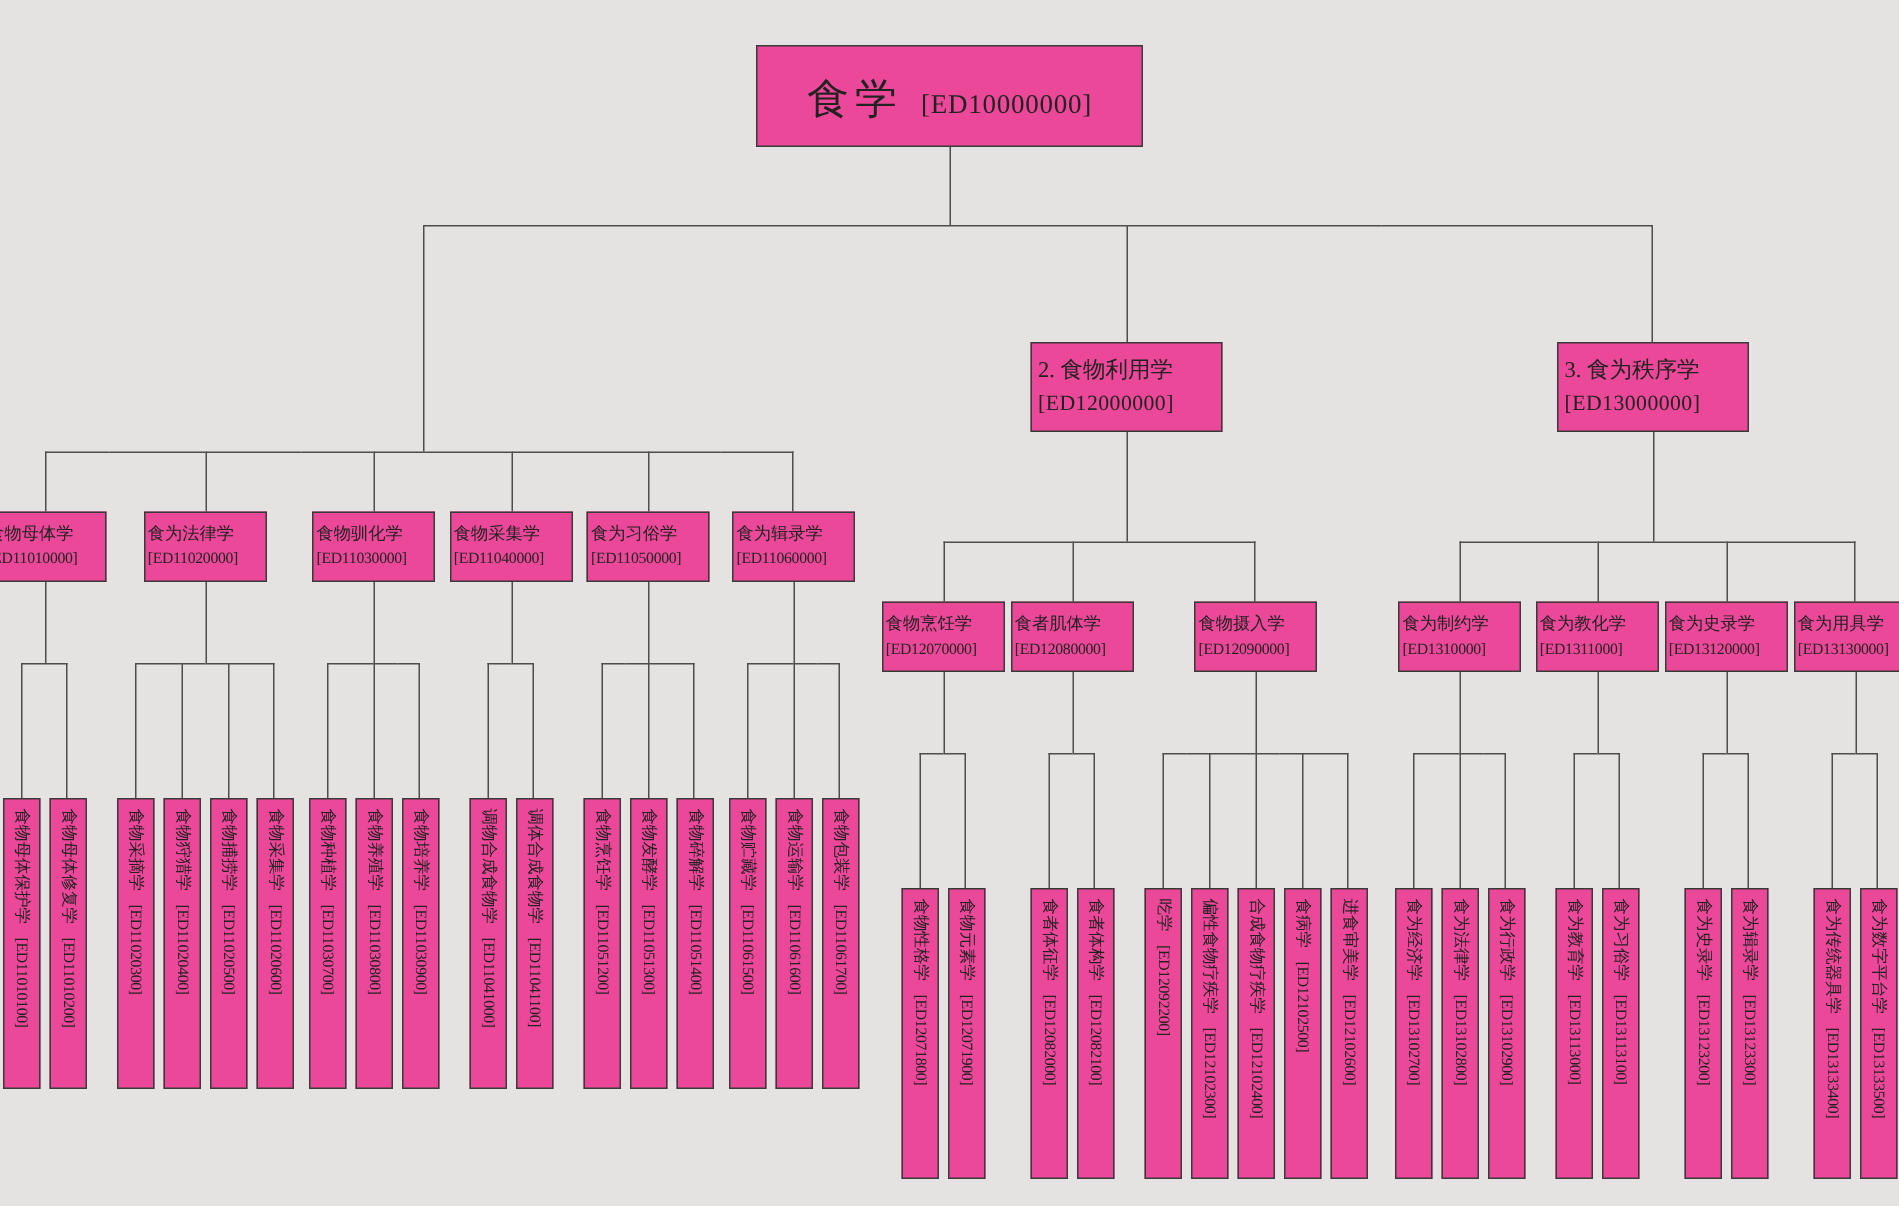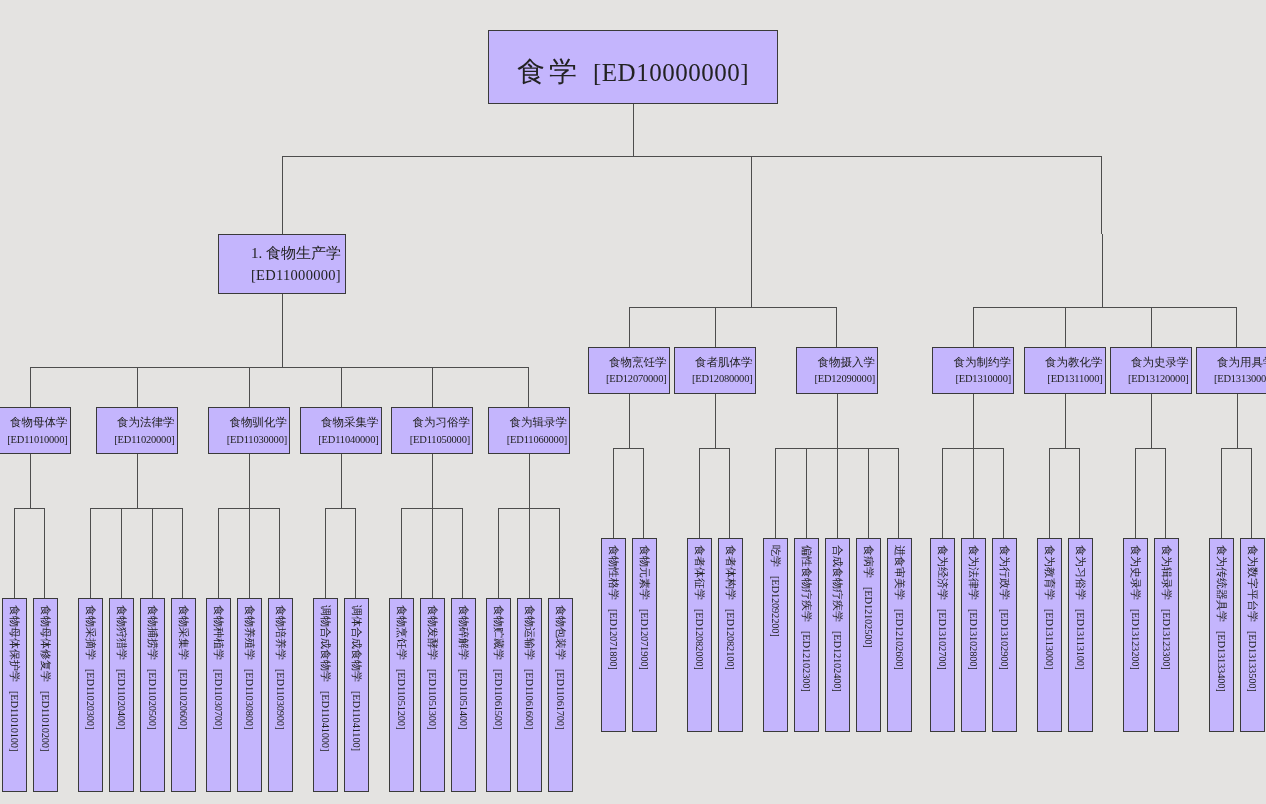--- a/index.html
+++ b/index.html
@@ -38,27 +38,27 @@
   ul.l2{padding-top:73px;} ul.l2::before{height:73px;}
   ul.l2 > li{padding-top:40px;} ul.l2 > li::before, ul.l2 > li::after{height:40px;}
   ul.l3{padding-top:54px;} ul.l3::before{height:54px;}
   ul.l3 > li{padding-top:90px;} ul.l3 > li::before, ul.l3 > li::after{height:90px;}
 
   .l1 > li{padding-left:4px;padding-right:4px;}
   .l2 > li{padding-left:2px;padding-right:2px;}
   .l3 > li{padding-left:3px;padding-right:3px;}
 
   
-  .node{background:#c4b5fd;border:1.6px solid #3a3a3a;text-align:right;box-sizing:content-box;}
+  .node{background:#ec4899;border:1.6px solid #3a3a3a;text-align:left;box-sizing:content-box;}
   .node.root{
     display:flex;align-items:baseline;justify-content:center;gap:12px;
     padding:12px 28px;min-width:200px;
   }
   .node.root .nname{font-size:28px;letter-spacing:4px;}
-  .node.root .ncode{font-size:25px;letter-spacing:.5px;margin-top:16px;}
+  .node.root .ncode{font-size:18px;letter-spacing:.5px;margin-top:16px;}
 
   .node.branch{width:118px;padding:7px 4px;line-height:1.5;}
   .node.branch .nname{display:block;font-size:15px;}
   .node.branch .ncode{display:block;font-size:14.5px;letter-spacing:.3px;}
 
   .node.mid{width:76px;padding:6px 2px;line-height:1.5;}
   .node.mid .nname{display:block;font-size:11.5px;}
   .node.mid .ncode{display:block;font-size:10.5px;letter-spacing:-.2px;}
 
   .node.leaf{
@@ -76,24 +76,20 @@
 
 <div class="chart">
   <ul class="tree">
       <li class="tnode">
         <div class="node root">
           <span class="nname">食学</span>
           <span class="ncode">[ED10000000]</span>
         </div>
         <ul class="lvl l1">
           <li class="tnode">
-            <div class="node branch">
-              <span class="nname">1. 食物生产学</span>
-              <span class="ncode">[ED11000000]</span>
-            </div>
             <ul class="lvl l2">
               <li class="tnode">
                 <div class="node mid">
                   <span class="nname">食物母体学</span>
                   <span class="ncode">[ED11010000]</span>
                 </div>
                 <ul class="lvl l3">
                   <li class="tnode">
                     <div class="node leaf">
                       <span class="vwrap"><span class="nname">食物母体保护学</span><span class="ncode">[ED11010100]</span></span>
@@ -217,20 +213,24 @@
                   <li class="tnode">
                     <div class="node leaf">
                       <span class="vwrap"><span class="nname">食物包装学</span><span class="ncode">[ED11061700]</span></span>
                     </div>
                   </li>
                 </ul>
               </li>
             </ul>
           </li>
           <li class="tnode">
+            <div class="node branch">
+              <span class="nname">2. 食物利用学</span>
+              <span class="ncode">[ED12000000]</span>
+            </div>
             <ul class="lvl l2">
               <li class="tnode">
                 <div class="node mid">
                   <span class="nname">食物烹饪学</span>
                   <span class="ncode">[ED12070000]</span>
                 </div>
                 <ul class="lvl l3">
                   <li class="tnode">
                     <div class="node leaf">
                       <span class="vwrap"><span class="nname">食物性格学</span><span class="ncode">[ED12071800]</span></span>
@@ -290,20 +290,24 @@
                   <li class="tnode">
                     <div class="node leaf">
                       <span class="vwrap"><span class="nname">进食审美学</span><span class="ncode">[ED12102600]</span></span>
                     </div>
                   </li>
                 </ul>
               </li>
             </ul>
           </li>
           <li class="tnode">
+            <div class="node branch">
+              <span class="nname">3. 食为秩序学</span>
+              <span class="ncode">[ED13000000]</span>
+            </div>
             <ul class="lvl l2">
               <li class="tnode">
                 <div class="node mid">
                   <span class="nname">食为制约学</span>
                   <span class="ncode">[ED1310000]</span>
                 </div>
                 <ul class="lvl l3">
                   <li class="tnode">
                     <div class="node leaf">
                       <span class="vwrap"><span class="nname">食为经济学</span><span class="ncode">[ED13102700]</span></span>

